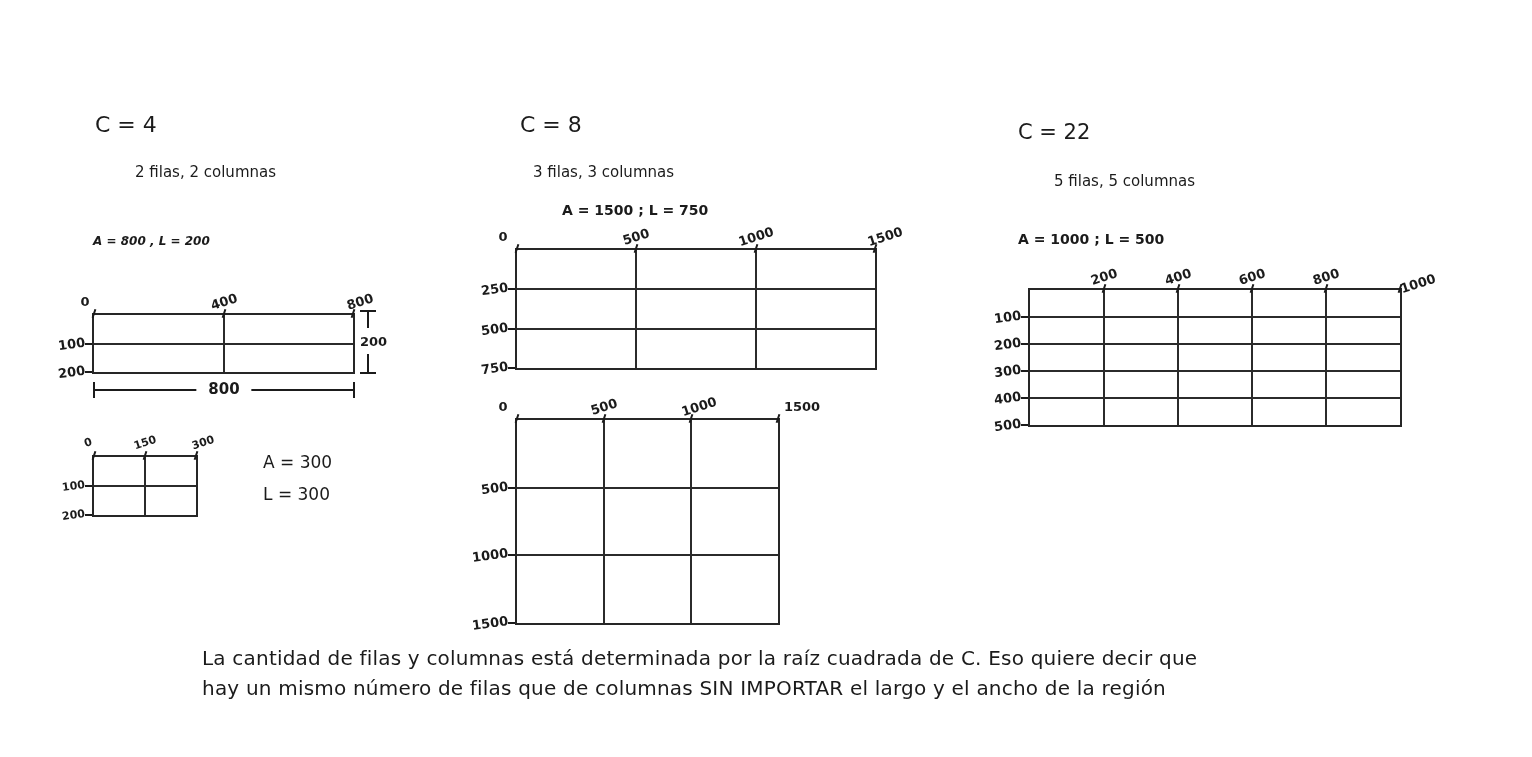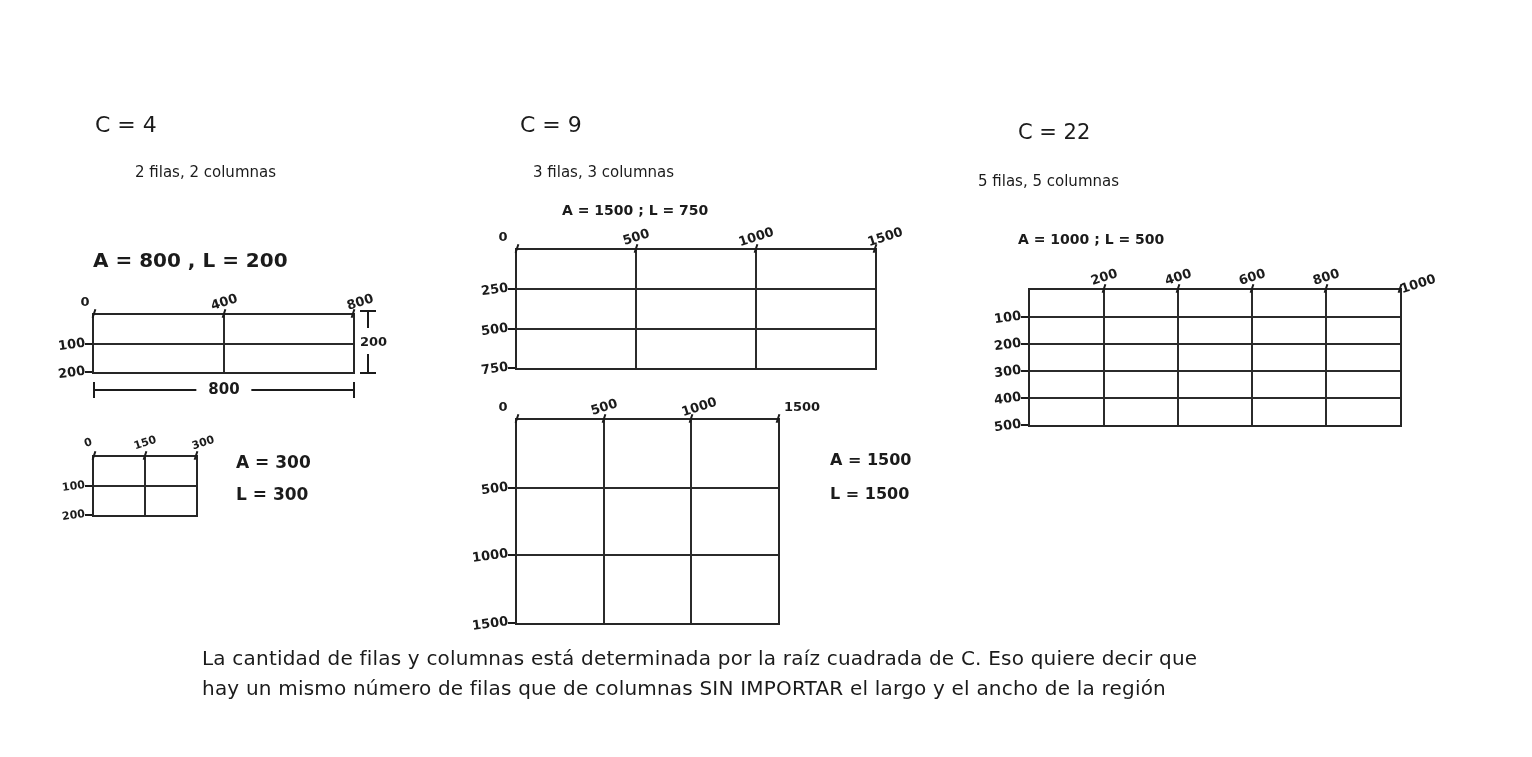--- a/index.html
+++ b/index.html
@@ -16,33 +16,33 @@
   .xtickmark{position:absolute;top:-6px;width:2px;height:9px;background:#1b1b1b;transform:rotate(18deg);}
   .ytickmark{position:absolute;left:-9px;width:7px;height:2px;background:#1b1b1b;}
   .ticklabel{position:absolute;font-weight:700;font-size:13px;white-space:nowrap;}
   .grid.small .ticklabel{font-size:11px;}
   .xlabel{transform:translateX(-50%);}
   .xlabel.tilt{transform:translateX(-50%) rotate(-18deg);}
   .ylabel{right:calc(100% + 9px);transform:translateY(-50%) rotate(-8deg);}
   .cap,.stub,.dimline{position:absolute;background:#1b1b1b;}
   .dimlabel{position:absolute;font-weight:700;font-size:13px;white-space:nowrap;}
   .dimcenter{left:50%;top:50%;transform:translate(-50%,-58%);background:#fff;padding:0 12px;font-size:15px;}
-  .sidetext{position:absolute;font-weight:700;white-space:nowrap;}
+  .sidetext{position:absolute;font-weight:400;white-space:nowrap;margin-left:27px;}
   .sidetext div{white-space:nowrap;}
   .footline{position:absolute;font-size:20px;letter-spacing:.2px;white-space:nowrap;}
 </style>
 </head>
 <body>
 
 <div class="page">
 
 
   <div class="sec-h" style="left:95px;top:112px;">C = 4</div>
   <div class="sec-sub" style="left:135px;top:163px;">2 filas, 2 columnas</div>
-  <div class="sec-f" style="left:93px;top:248px;font-size:20px;">A = 800 ,   L = 200</div>
+  <div class="sec-f" style="left:93px;top:234px;font-size:12px;font-style:italic;">A = 800 ,   L = 200</div>
 
   <div class="grid" style="left: 92px; top: 313px; width: 263px; height: 61px;">
       <div class="vline" style="left: 128.5px;"></div>
       <div class="hline" style="top: 27.5px;"></div>
       <div class="xtickmark" style="left: -1px;"></div>
       <span class="ticklabel xlabel" style="left: -9px; top: -21px;">0</span>
       <div class="xtickmark" style="left: 128.5px;"></div>
       <span class="ticklabel xlabel tilt" style="left: 129.5px; top: -21px;">400</span>
       <div class="xtickmark" style="left: 258px;"></div>
       <span class="ticklabel xlabel tilt" style="left: 266px; top: -21px;">800</span>
@@ -80,21 +80,21 @@
       <span class="ticklabel ylabel" style="top: 29px;">100</span>
       <div class="ytickmark" style="top: 57px;"></div>
       <span class="ticklabel ylabel" style="top: 58px;">200</span>
     </div>
 
   <div class="sidetext" style="left:236px;top:446px;font-size:17px;line-height:32px;">
     <div>A = 300</div>
     <div>L = 300</div>
   </div>
 
-  <div class="sec-h" style="left:520px;top:112px;">C = 9</div>
+  <div class="sec-h" style="left:520px;top:112px;">C = 8</div>
   <div class="sec-sub" style="left:533px;top:163px;">3 filas, 3 columnas</div>
   <div class="sec-f" style="left:562px;top:202px;font-size:14px;">A = 1500 ;   L = 750</div>
 
   <div class="grid" style="left: 515px; top: 248px; width: 362px; height: 122px;">
       <div class="vline" style="left: 118.333px;"></div>
       <div class="vline" style="left: 237.667px;"></div>
       <div class="hline" style="top: 38.3333px;"></div>
       <div class="hline" style="top: 77.6667px;"></div>
       <div class="xtickmark" style="left: -1px;"></div>
       <span class="ticklabel xlabel" style="left: -14px; top: -21px;">0</span>
@@ -125,27 +125,23 @@
       <div class="xtickmark" style="left: 260px;"></div>
       <span class="ticklabel xlabel" style="left: 285px; top: -21px;">1500</span>
       <div class="ytickmark" style="top: 66.599px;"></div>
       <span class="ticklabel ylabel" style="top: 67.599px;">500</span>
       <div class="ytickmark" style="top: 134.401px;"></div>
       <span class="ticklabel ylabel" style="top: 135.401px;">1000</span>
       <div class="ytickmark" style="top: 202px;"></div>
       <span class="ticklabel ylabel" style="top: 203px;">1500</span>
     </div>
 
-  <div class="sidetext" style="left:830px;top:443px;font-size:16px;line-height:34px;">
-    <div>A = 1500</div>
-    <div>L = 1500</div>
-  </div>
 
   <div class="sec-h" style="left:1018px;top:120px;font-size:21px;">C = 22</div>
-  <div class="sec-sub" style="left:978px;top:172px;">5 filas, 5 columnas</div>
+  <div class="sec-sub" style="left:1054px;top:172px;">5 filas, 5 columnas</div>
   <div class="sec-f" style="left:1018px;top:231px;font-size:14px;">A = 1000  ;   L = 500</div>
 
   <div class="grid" style="left: 1028px; top: 288px; width: 374px; height: 139px;">
       <div class="vline" style="left: 73px;"></div>
       <div class="vline" style="left: 147px;"></div>
       <div class="vline" style="left: 221px;"></div>
       <div class="vline" style="left: 295px;"></div>
       <div class="hline" style="top: 26px;"></div>
       <div class="hline" style="top: 53px;"></div>
       <div class="hline" style="top: 80px;"></div>

